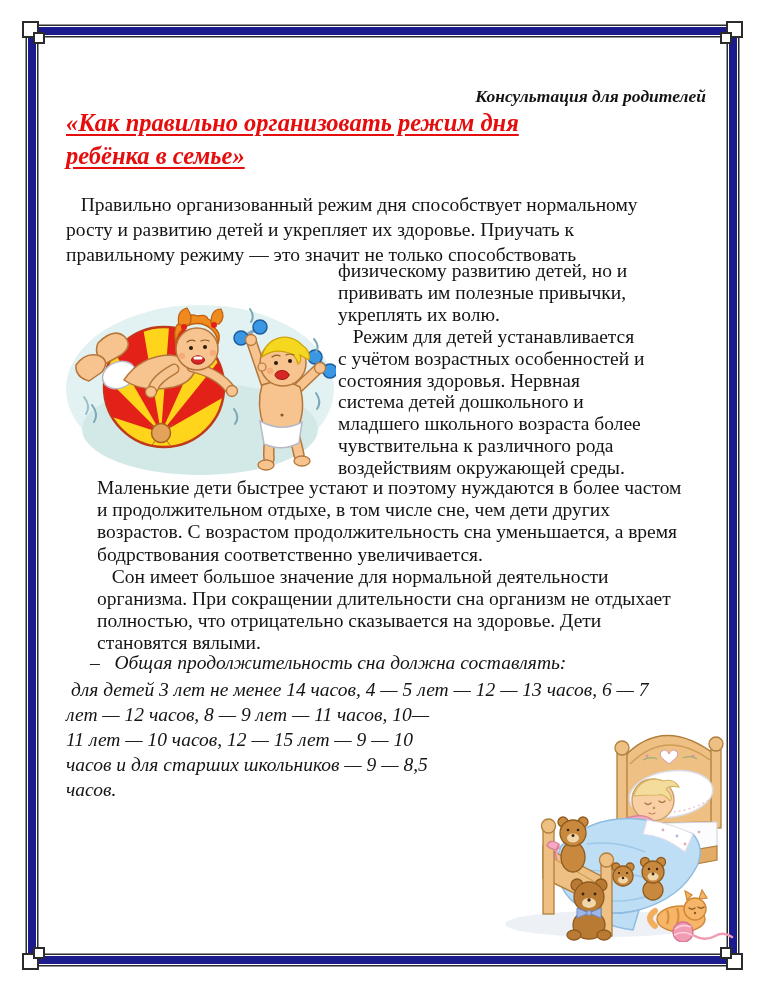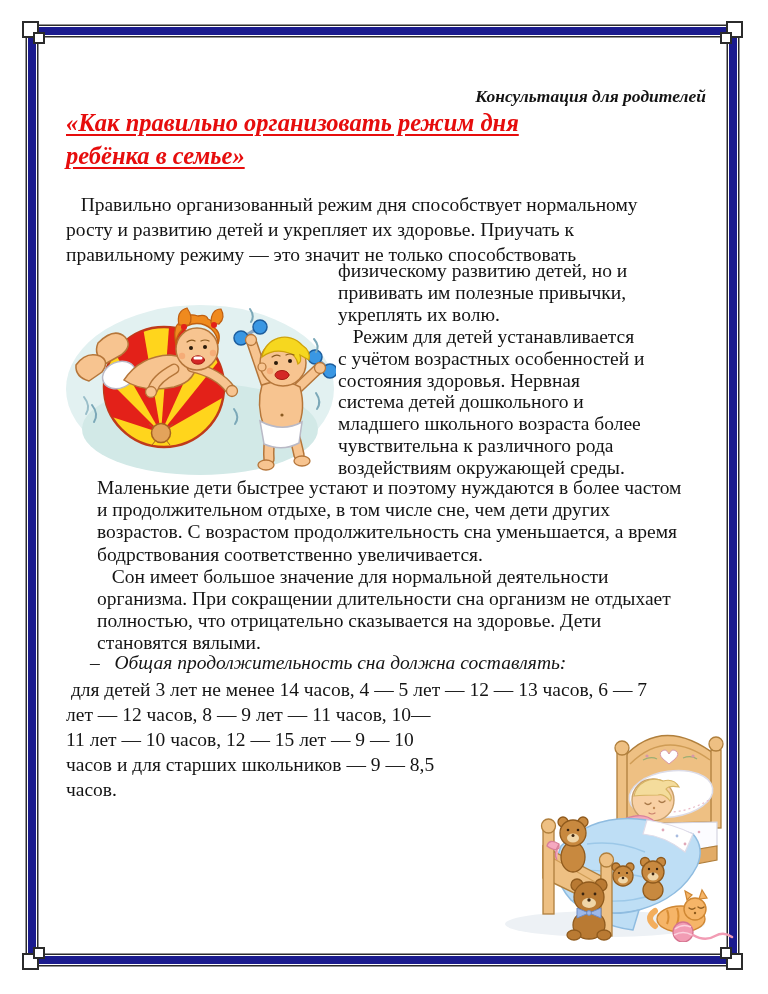--- a/index.html
+++ b/index.html
@@ -23,21 +23,21 @@
   .tb{position:absolute;white-space:pre-line;font-size:19.5px;}
   .kicker{left:66px;top:86px;width:640px;text-align:right;
           font-size:17.5px;font-weight:bold;font-style:italic;line-height:20px;}
   .doctitle{left:66px;top:106px;width:640px;
             color:var(--heading-red,#e60d0d);font-size:24.5px;font-weight:bold;font-style:italic;
             line-height:33px;text-decoration:underline;text-decoration-thickness:2px;text-underline-offset:3px;}
   .p-intro{left:66px;top:192px;width:650px;line-height:25px;}
   .p-wrap-right{left:338px;top:260px;width:400px;line-height:21.9px;font-family:Liberation Serif, serif;}
   .p-continue{left:66px;top:477px;width:660px;line-height:22.2px;margin-left:31px;}
   .p-bullet{left:90px;top:651px;width:620px;font-style:italic;line-height:23px;}
-  .p-hours{left:66px;top:677px;width:660px;line-height:25.1px;}
+  .p-hours{left:66px;top:677px;width:660px;line-height:25.1px;font-style:italic;}
   .p-day{left:66px;top:784px;width:460px;line-height:25.6px;}
 
   
   .illus{position:absolute;}
   .illus-exercise{left:64px;top:281px;width:272px;height:198px;}
   .illus-sleep{left:477px;top:694px;width:258px;height:248px;}
   .illus svg{display:block;width:100%;height:100%;}
 </style>
 </head>
 <body>

